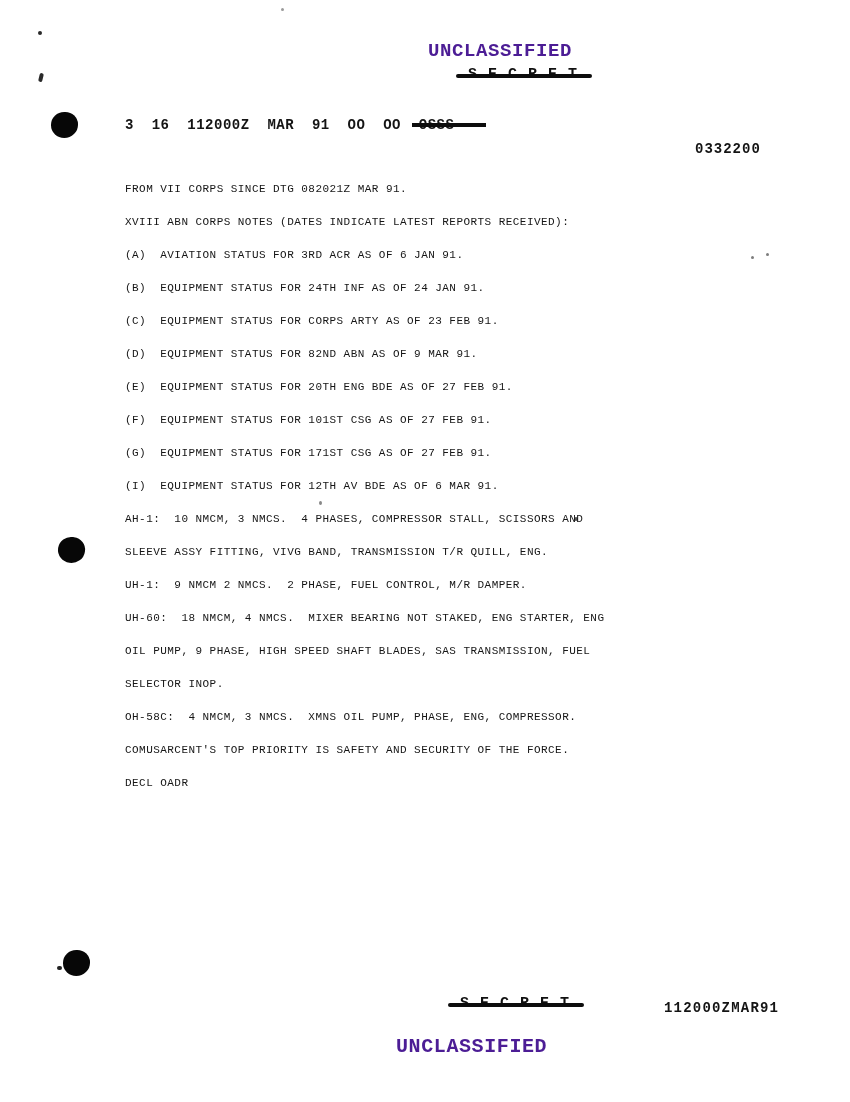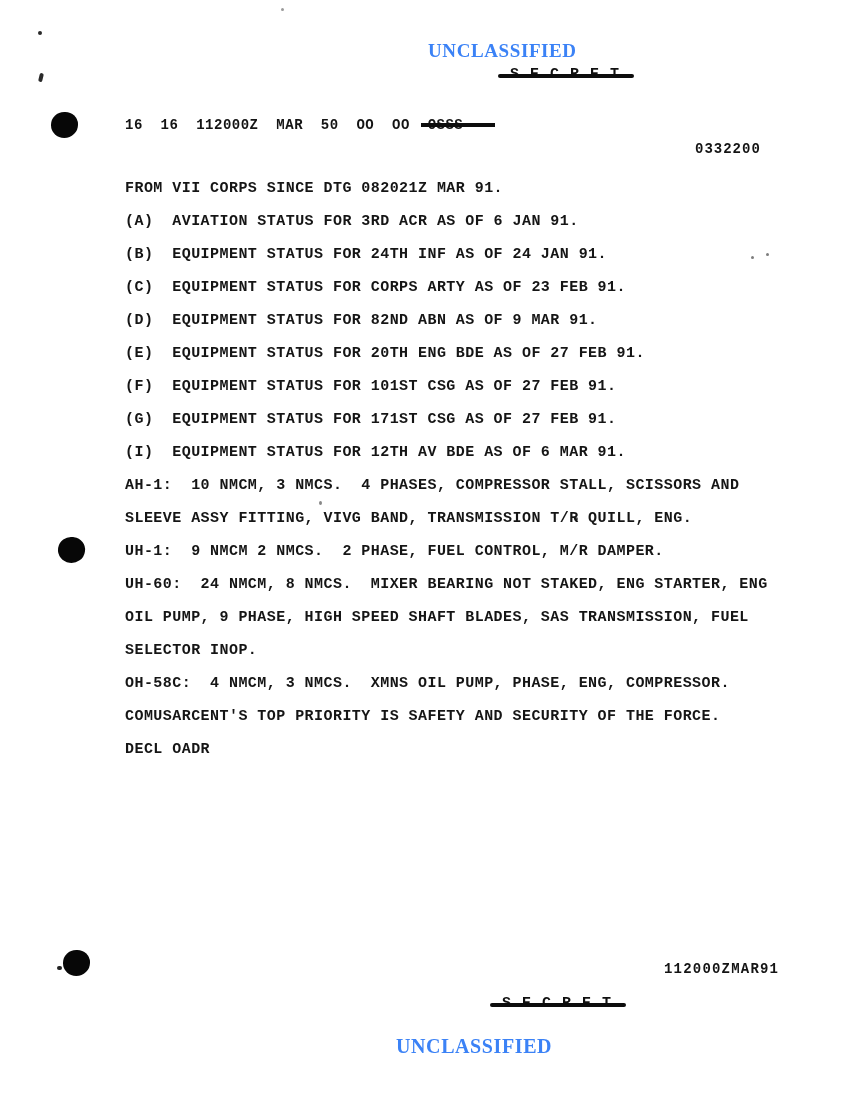--- a/index.html
+++ b/index.html
@@ -8,40 +8,39 @@
     width:850px;height:1102px;
     margin:0 auto;
     background:#ffffff;
     overflow:hidden;
     font-family:"Liberation Mono","DejaVu Sans Mono",monospace;
     color:#141414;
   }
   
   .banner{
     position:absolute;
-    font-family:Liberation Serif, serif;
+    font-family:Liberation Mono, monospace;
     font-weight:bold;
     font-size:19px;
     letter-spacing:0.6px;
-    color:#3b82f6;
+    color:#4c1d95;
     white-space:pre;
   }
   .banner.top{left:428px;top:40px;}
   .banner.bottom{left:396px;top:1035px;font-size:20px;}
   
   .secret{
     position:absolute;
     display:inline-block;
     font-family:"Liberation Mono","DejaVu Sans Mono",monospace;
     font-weight:bold;
     font-size:15px;
     letter-spacing:1px;
     white-space:pre;
     color:#101010;
-    margin-left:42px;
   }
   .secret::after{
     content:"";
     position:absolute;
     left:-12px;right:-14px;
     top:8px;height:4px;
     background:#0d0d0d;
     border-radius:2px;
   }
   .secret.top{left:468px;top:66px;}
@@ -76,30 +75,30 @@
   }
   
   .doc-body{
     position:absolute;
     left:125px;top:179px;
     width:700px;
   }
   .tline{
     height:33px;
     line-height:20px;
-    font-size:15px;
-    font-weight:700;
+    font-size:11px;
+    font-weight:400;
     letter-spacing:0.45px;
     white-space:pre;
     color:#151515;
   }
   
   .footer-dtg{
     position:absolute;
-    left:664px;top:961px;
+    left:664px;top:1000px;
     font-size:14px;font-weight:700;
     letter-spacing:1.2px;
     white-space:pre;
   }
   
   .punch{
     position:absolute;
     width:27px;height:26px;
     background:#070707;
     border-radius:50% 48% 52% 50%;
@@ -135,37 +134,38 @@
   <div class="speck s3"></div>
   <div class="speck s4"></div>
   <div class="speck s5"></div>
   <div class="speck s6"></div>
   <div class="speck s7"></div>
   <div class="speck s8"></div>
 
   <div class="banner top">UNCLASSIFIED</div>
   <div class="secret top">S E C R E T</div>
 
-  <div class="dtg-line"><span>16  16  112000Z  MAR  50  OO  OO  </span><span class="struck-code">OSSS</span></div>
+  <div class="dtg-line"><span>3  16  112000Z  MAR  91  OO  OO  </span><span class="struck-code">OSSS</span></div>
   <div class="serial">0332200</div>
 
   <div class="doc-body">
     <div class="tline">FROM VII CORPS SINCE DTG 082021Z MAR 91.</div>
+    <div class="tline">XVIII ABN CORPS NOTES (DATES INDICATE LATEST REPORTS RECEIVED):</div>
     <div class="tline">(A)  AVIATION STATUS FOR 3RD ACR AS OF 6 JAN 91.</div>
     <div class="tline">(B)  EQUIPMENT STATUS FOR 24TH INF AS OF 24 JAN 91.</div>
     <div class="tline">(C)  EQUIPMENT STATUS FOR CORPS ARTY AS OF 23 FEB 91.</div>
     <div class="tline">(D)  EQUIPMENT STATUS FOR 82ND ABN AS OF 9 MAR 91.</div>
     <div class="tline">(E)  EQUIPMENT STATUS FOR 20TH ENG BDE AS OF 27 FEB 91.</div>
     <div class="tline">(F)  EQUIPMENT STATUS FOR 101ST CSG AS OF 27 FEB 91.</div>
     <div class="tline">(G)  EQUIPMENT STATUS FOR 171ST CSG AS OF 27 FEB 91.</div>
     <div class="tline">(I)  EQUIPMENT STATUS FOR 12TH AV BDE AS OF 6 MAR 91.</div>
     <div class="tline">AH-1:  10 NMCM, 3 NMCS.  4 PHASES, COMPRESSOR STALL, SCISSORS AND</div>
     <div class="tline">SLEEVE ASSY FITTING, VIVG BAND, TRANSMISSION T/R QUILL, ENG.</div>
     <div class="tline">UH-1:  9 NMCM 2 NMCS.  2 PHASE, FUEL CONTROL, M/R DAMPER.</div>
-    <div class="tline">UH-60:  24 NMCM, 8 NMCS.  MIXER BEARING NOT STAKED, ENG STARTER, ENG</div>
+    <div class="tline">UH-60:  18 NMCM, 4 NMCS.  MIXER BEARING NOT STAKED, ENG STARTER, ENG</div>
     <div class="tline">OIL PUMP, 9 PHASE, HIGH SPEED SHAFT BLADES, SAS TRANSMISSION, FUEL</div>
     <div class="tline">SELECTOR INOP.</div>
     <div class="tline">OH-58C:  4 NMCM, 3 NMCS.  XMNS OIL PUMP, PHASE, ENG, COMPRESSOR.</div>
     <div class="tline">COMUSARCENT'S TOP PRIORITY IS SAFETY AND SECURITY OF THE FORCE.</div>
     <div class="tline">DECL OADR</div>
   </div>
 
   <div class="secret bottom">S E C R E T</div>
   <div class="footer-dtg">112000ZMAR91</div>
   <div class="banner bottom">UNCLASSIFIED</div>

